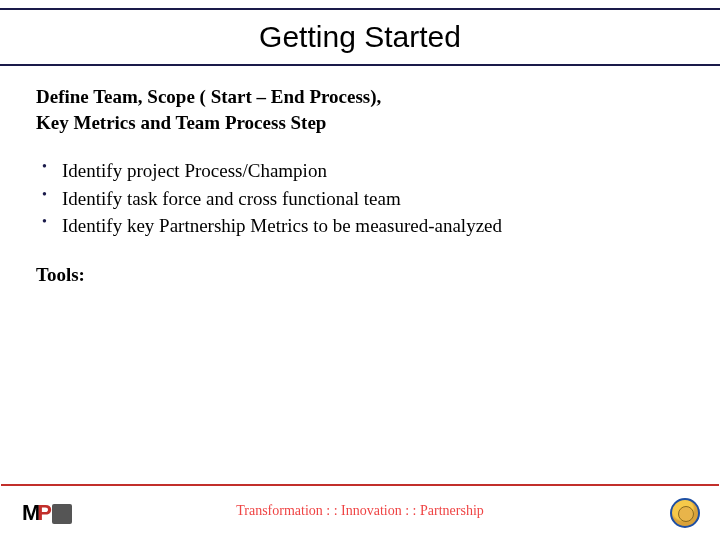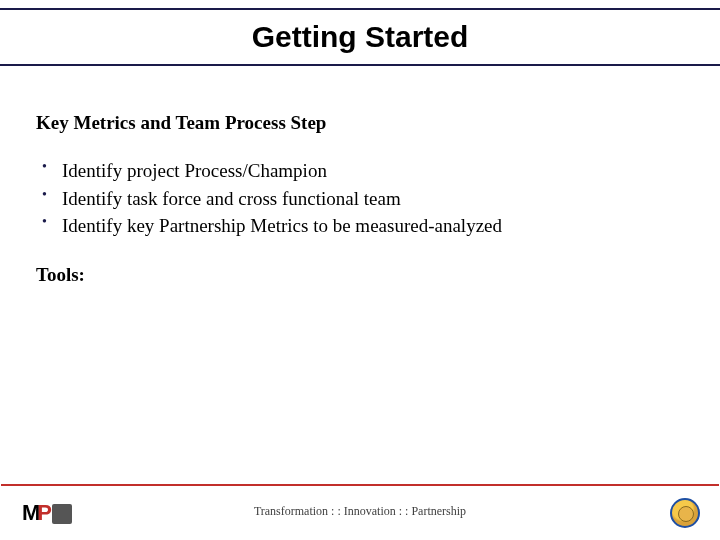--- a/index.html
+++ b/index.html
@@ -14,21 +14,21 @@
   }
   .header-band {
     border-top: 2px solid #1a1a4a;
     border-bottom: 2px solid #1a1a4a;
     padding: 10px 0;
     margin-top: 8px;
   }
   .title {
     font-family: Arial, Helvetica, sans-serif;
     font-size: 30px;
-    font-weight: 700;
+    font-weight: 400;
     text-align: center;
     color: #000;
   }
   .content {
     padding: 18px 36px 0 36px;
   }
   .subhead {
     font-size: 19px;
     font-weight: 700;
     line-height: 1.35;
@@ -85,22 +85,22 @@
   }
   .footer-row {
     display: flex;
     align-items: center;
     justify-content: center;
     position: relative;
     height: 34px;
   }
   .footer-text {
     font-family: Georgia, serif;
-    font-size: 12px;
-    color: #404040;
+    font-size: 14px;
+    color: #ef4444;
   }
   .logo-left {
     position: absolute;
     left: 22px;
     bottom: 2px;
     display: flex;
     align-items: center;
     font-family: Arial Black, Arial, sans-serif;
     font-weight: 900;
     font-size: 22px;
@@ -143,21 +143,21 @@
 </style>
 </head>
 <body>
 
 <div class="header-band">
   <h1 class="title">Getting Started</h1>
 </div>
 
 <div class="content">
   <div class="subhead">
-    <br>
+    <span>Define Team, Scope ( Start – End Process),</span><br>
     <span>Key Metrics and Team Process Step</span>
   </div>
 
   <ul class="points">
     <li>Identify project Process/Champion</li>
     <li>Identify task force and cross functional team</li>
     <li>Identify key Partnership Metrics to be measured-analyzed</li>
   </ul>
 
   <div class="tools-label">Tools:</div>

